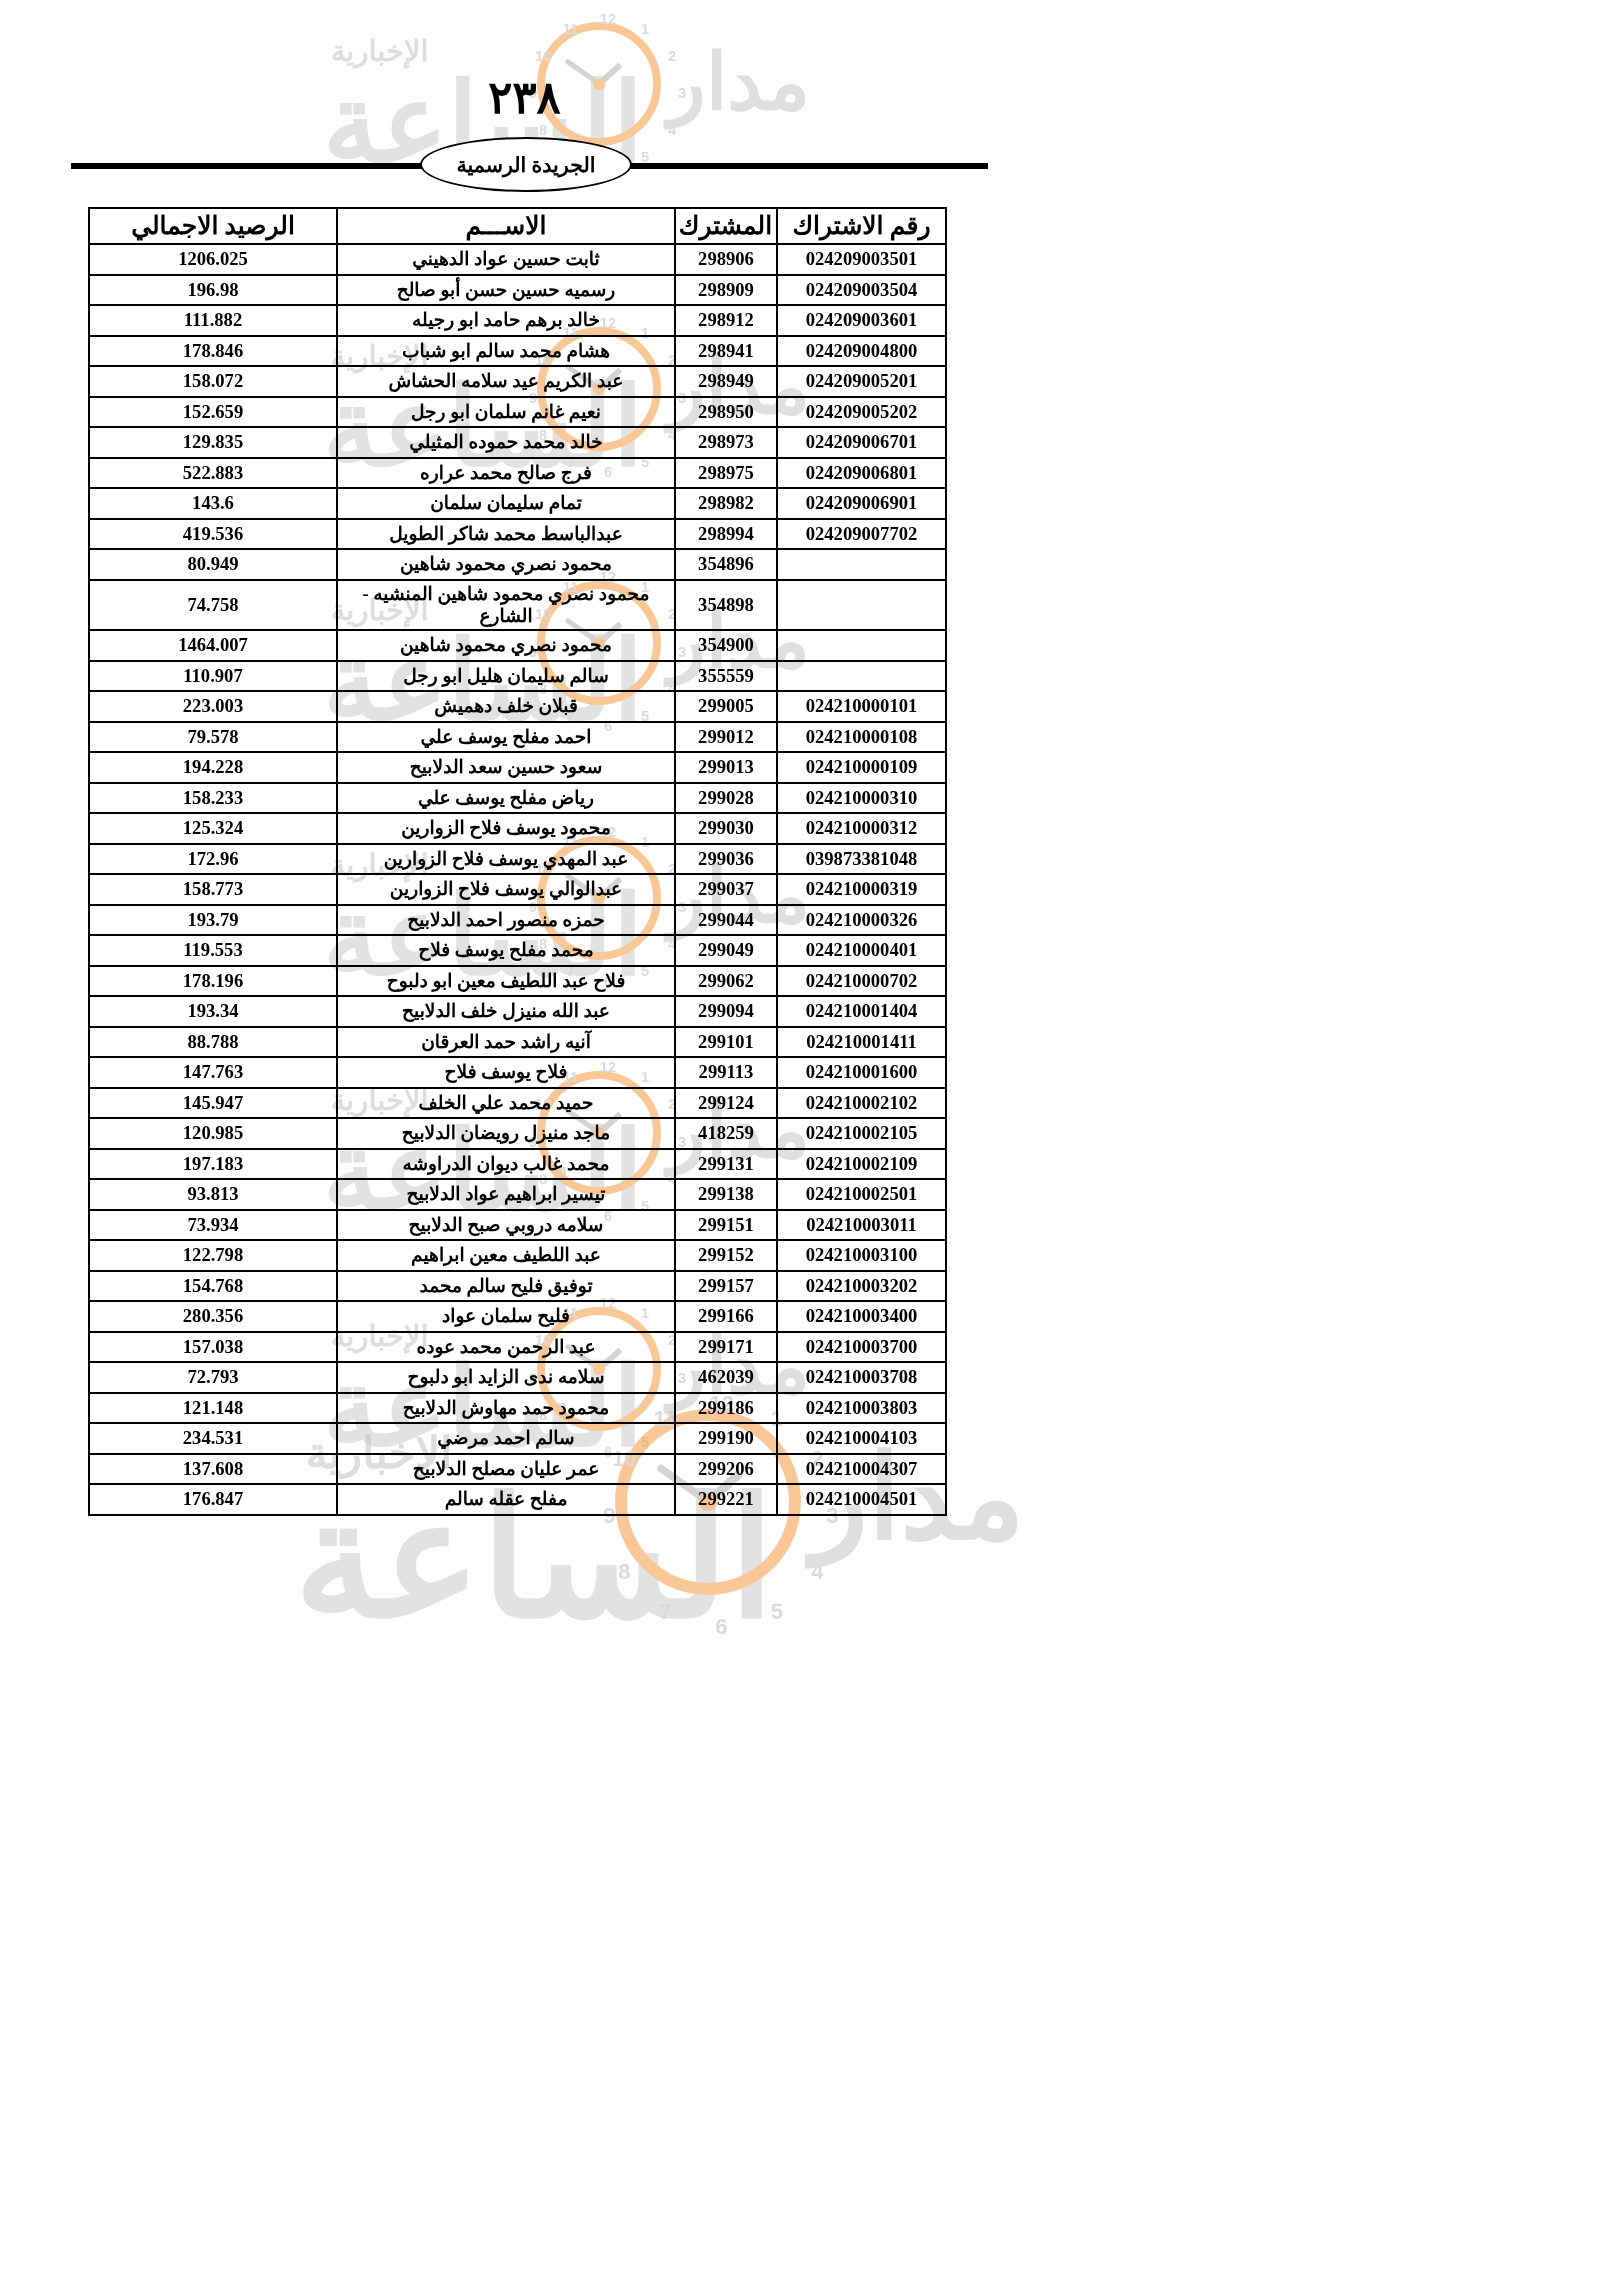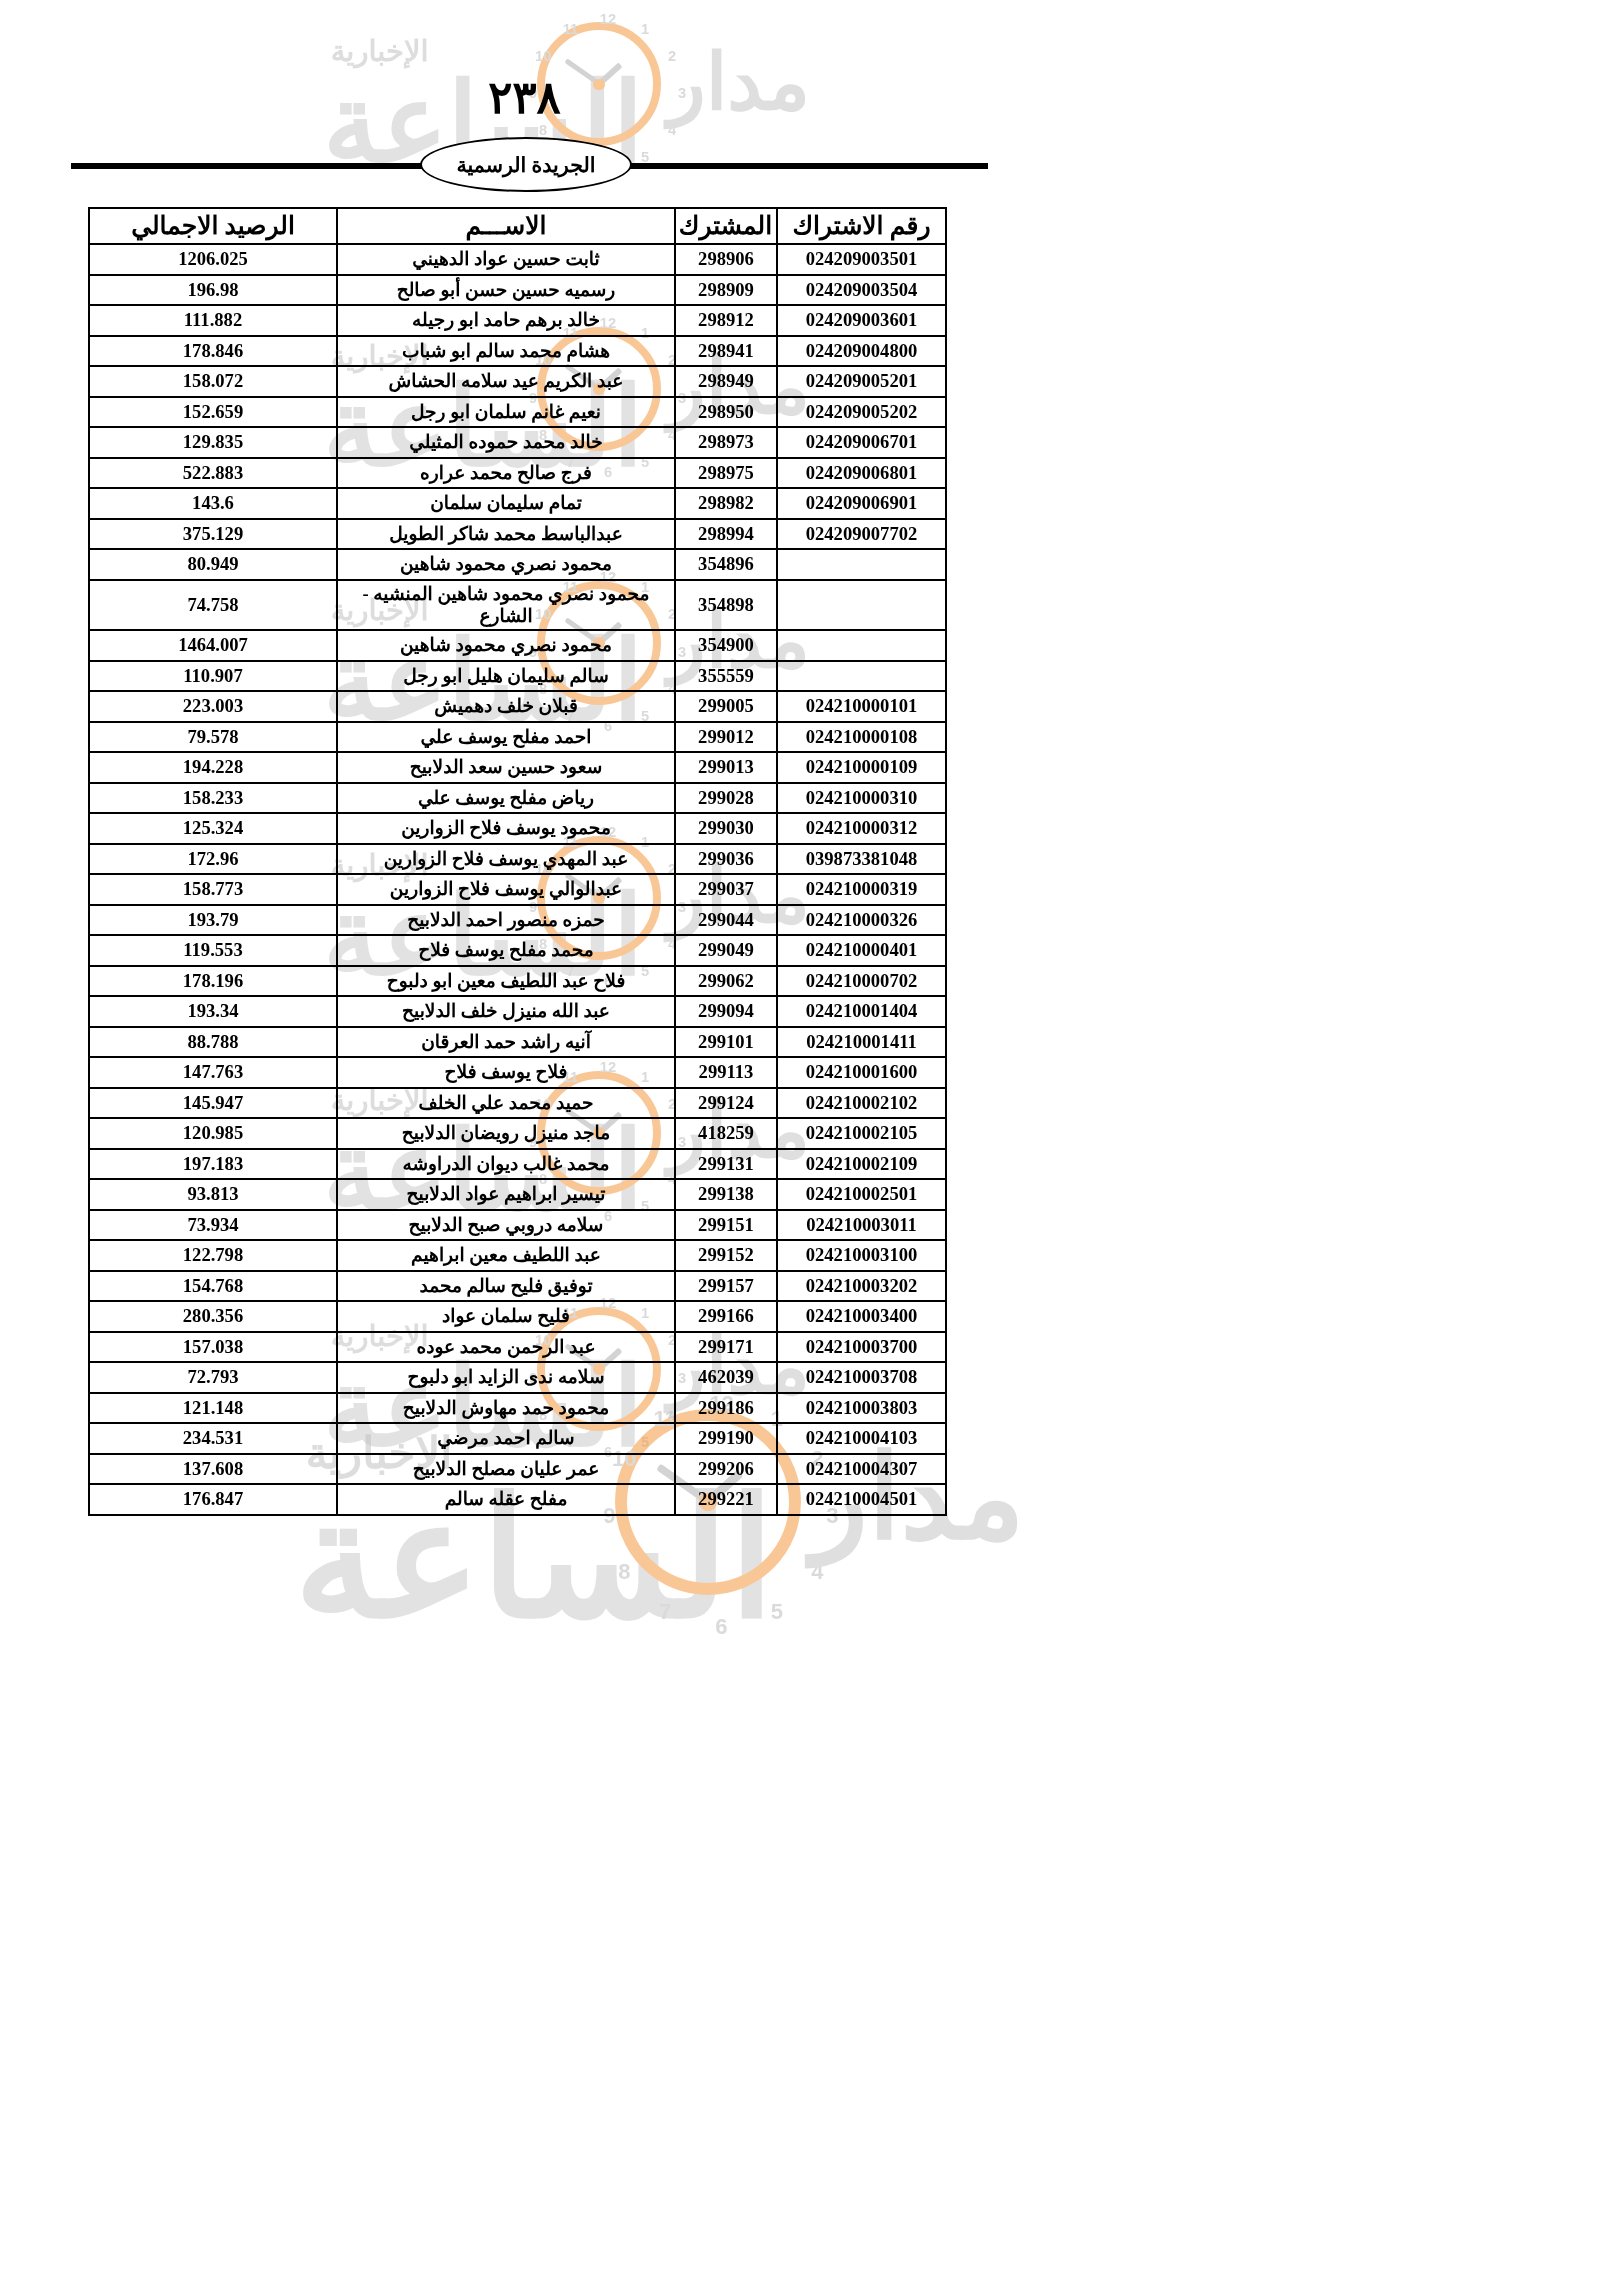--- a/index.html
+++ b/index.html
@@ -297,21 +297,21 @@
       <tr>
         <td>024209006901</td>
         <td>298982</td>
         <td>تمام سليمان سلمان</td>
         <td>143.6</td>
       </tr>
       <tr>
         <td>024209007702</td>
         <td>298994</td>
         <td>عبدالباسط محمد شاكر الطويل</td>
-        <td>375.129</td>
+        <td>419.536</td>
       </tr>
       <tr>
         <td></td>
         <td>354896</td>
         <td>محمود نصري محمود شاهين</td>
         <td>80.949</td>
       </tr>
       <tr>
         <td></td>
         <td>354898</td>

